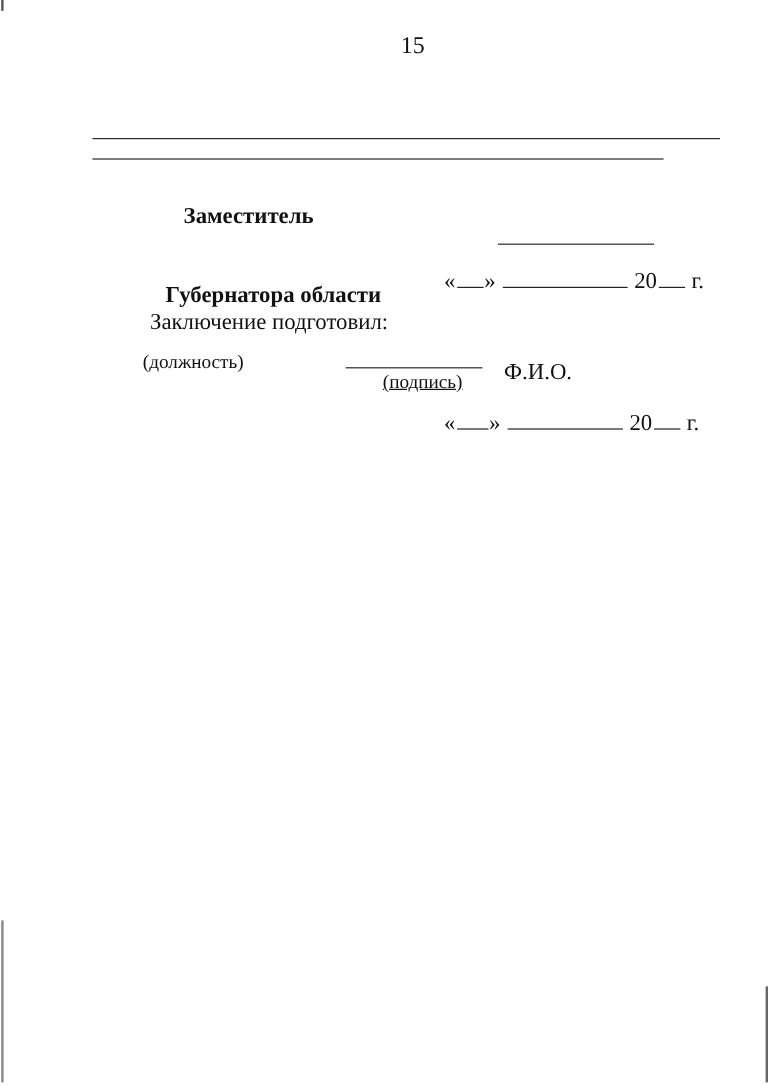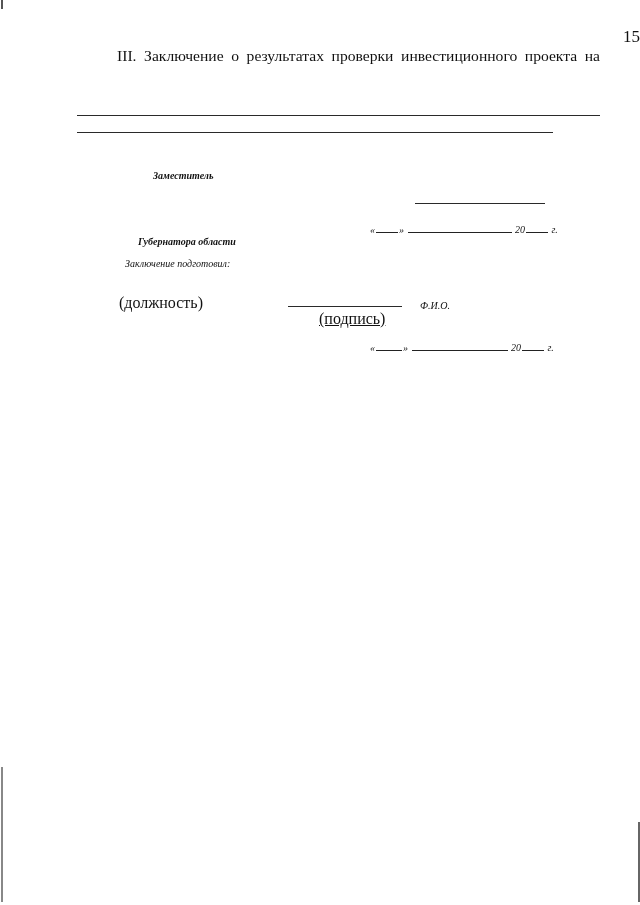--- a/index.html
+++ b/index.html
@@ -2,46 +2,45 @@
 <html><head>
   <meta charset="utf-8">
   <style>
     html, body { margin: 0; padding: 0; background: #ffffff; }
     body {
       width: 640px; height: 905px; position: relative; overflow: hidden;
       font-family: "Liberation Serif", "DejaVu Serif", serif;
       color: #111111;
     }
     .abs { position: absolute; white-space: nowrap; }
-    .page-number { top: 27px; left: 0; width: 640px; text-align: right; font-size: 17px; padding-left: 334px; box-sizing: border-box; }
+    .page-number { top: 27px; left: 0; width: 640px; text-align: left; font-size: 20px; padding-left: 334px; box-sizing: border-box; }
     .heading {
       position: absolute; left: 77px; top: 46px; width: 523px;
       font-size: 15.6px; line-height: 20px; text-align: justify;
     }
     .heading .ln { display: block; text-align: justify; text-align-last: justify; white-space: nowrap; }
     .heading .ln.first { padding-left: 40px; }
     .heading .ln.last { text-align-last: left; }
     .rule { position: absolute; height: 1px; background: #2a2a2a; }
     .bold { font-weight: bold; }
-    .t15 { font-size: 10px; font-style: italic; }
+    .t15 { font-size: 19px; }
     .t12 { font-size: 16px; }
     .blank { display: inline-block; border-bottom: 1px solid #222; vertical-align: baseline; height: 1px; margin: 0 1px; }
     .edge { position: absolute; background: #555; width: 2px; }
   </style>
 </head>
 <body>
 
 <div class="edge" style="left:1px; top:0; height:9px;"></div>
 <div class="edge" style="left:1px; top:767px; height:135px; background:#888;"></div>
 <div class="edge" style="left:638px; top:822px; height:80px; background:#666;"></div>
 
 <div class="abs page-number">15</div>
 
 <div class="heading">
-  <span class="ln first">III. Заключение о результатах проверки инвестиционного проекта на</span>
 </div>
 
 <div class="rule" style="left:77px; top:115px; width:523px;"></div>
 <div class="rule" style="left:77px; top:132px; width:476px;"></div>
 
 <div class="abs bold t15" style="left:153px; top:170px;">Заместитель</div>
 <div class="abs bold t15" style="left:138px; top:188px;margin-top:48px;">Губернатора области</div>
 <div class="rule" style="left:415px; top:203px; width:130px;"></div>
 
 <div class="abs t15" style="left:370px; top:224px;">

